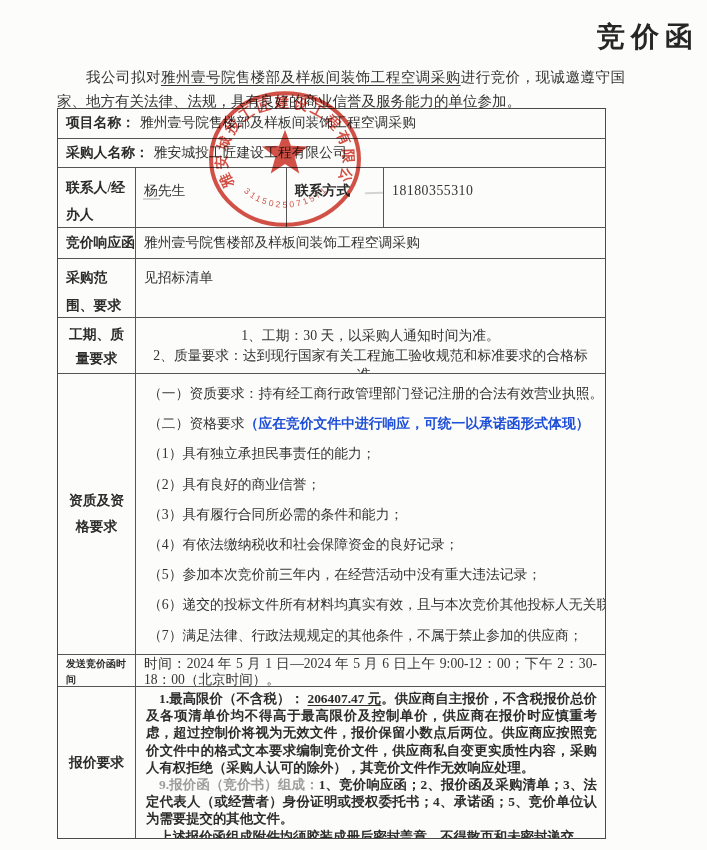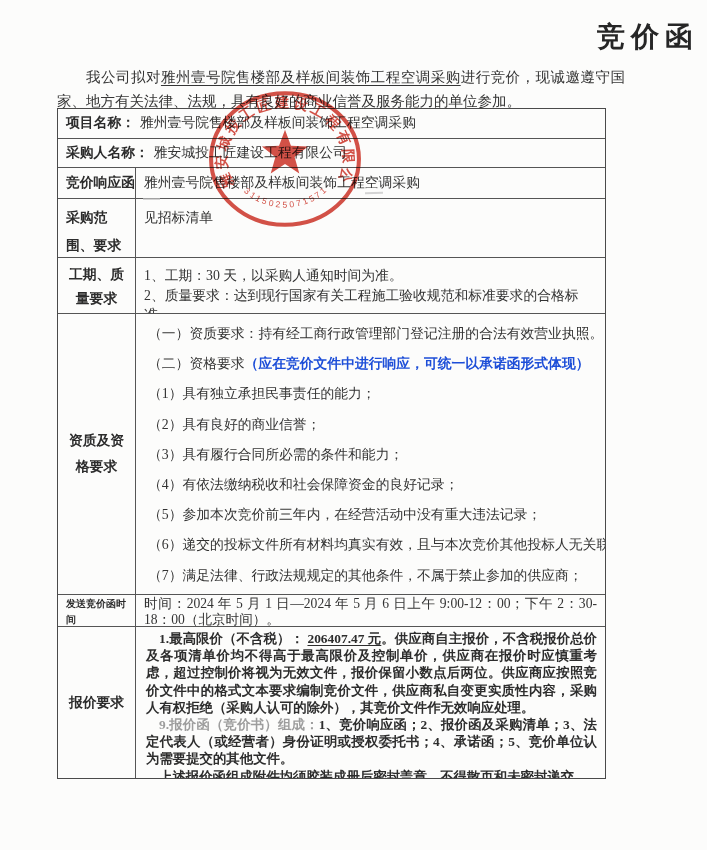--- a/index.html
+++ b/index.html
@@ -65,21 +65,21 @@
 
   .r4{height:31px}
   .r4 .cell{line-height:30px;white-space:nowrap;}
 
   .r5{height:59px}
   .r5 .labcol{line-height:28px;padding-top:5px;}
   .r5 .val{padding-top:9px;line-height:20px;}
 
   .r6{height:56px}
   .r6 .labcol{text-align:center;line-height:24px;padding-top:5px;}
-  .r6 .val{padding-top:8px;line-height:19.5px;}
+  .r6 .val{padding-top:8px;line-height:19.5px;text-align:center;}
 
   .r7{height:281px}
   .r7 .labcol{display:flex;align-items:center;justify-content:center;text-align:center;line-height:26px;}
   .r7 .val{padding:5px 8px 0 12px;}
   .r7 .val p{margin:0;line-height:30.2px;white-space:nowrap;}
   .r7 .bold{font-weight:bold;color:#1d4ed8;}
 
   .r8{height:32px}
   .r8 .labcol{font-size:10px;line-height:15.5px;padding-top:1px;}
   .r8 .val{font-size:13.6px;line-height:15.5px;padding-top:1px;text-align:justify;}
@@ -124,20 +124,26 @@
         <span class="lab">项目名称：</span><span>雅州壹号院售楼部及样板间装饰工程空调采购</span>
       </div>
     </div>
 
     <div class="row r2">
       <div class="cell grow">
         <span class="lab">采购人名称：</span><span>雅安城投工匠建设工程有限公司</span>
       </div>
     </div>
 
+    <div class="row r3">
+      <div class="cell labcol lab">联系人/经办人</div>
+      <div class="cell val" style="width:151px;flex:none;">杨先生</div>
+      <div class="cell midlab lab">联系方式</div>
+      <div class="cell grow phone">18180355310</div>
+    </div>
 
     <div class="row r4">
       <div class="cell labcol lab">竞价响应函</div>
       <div class="cell grow">雅州壹号院售楼部及样板间装饰工程空调采购</div>
     </div>
 
     <div class="row r5">
       <div class="cell labcol lab">采购范围、要求描述</div>
       <div class="cell grow val">见招标清单</div>
     </div>

